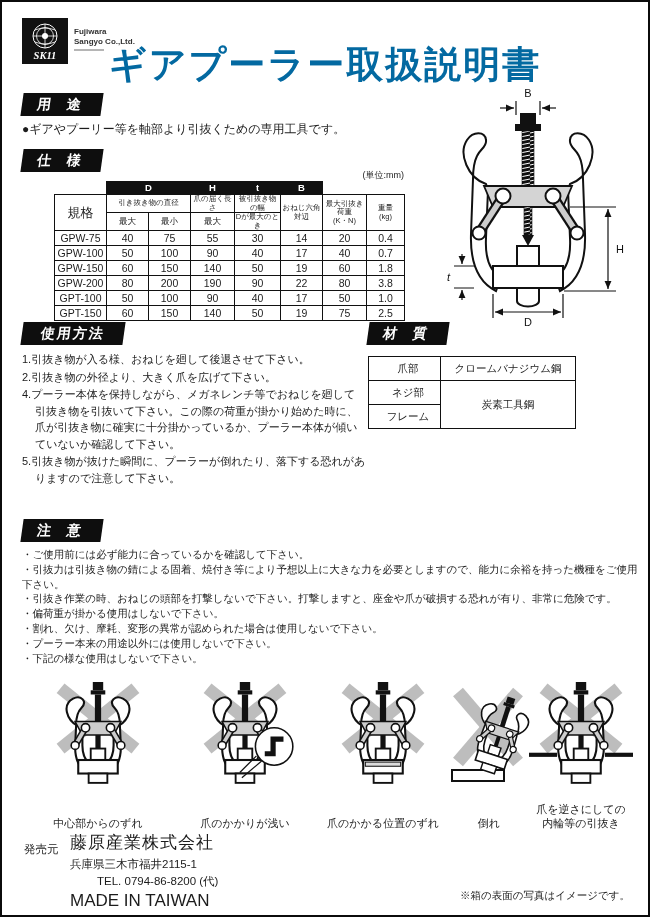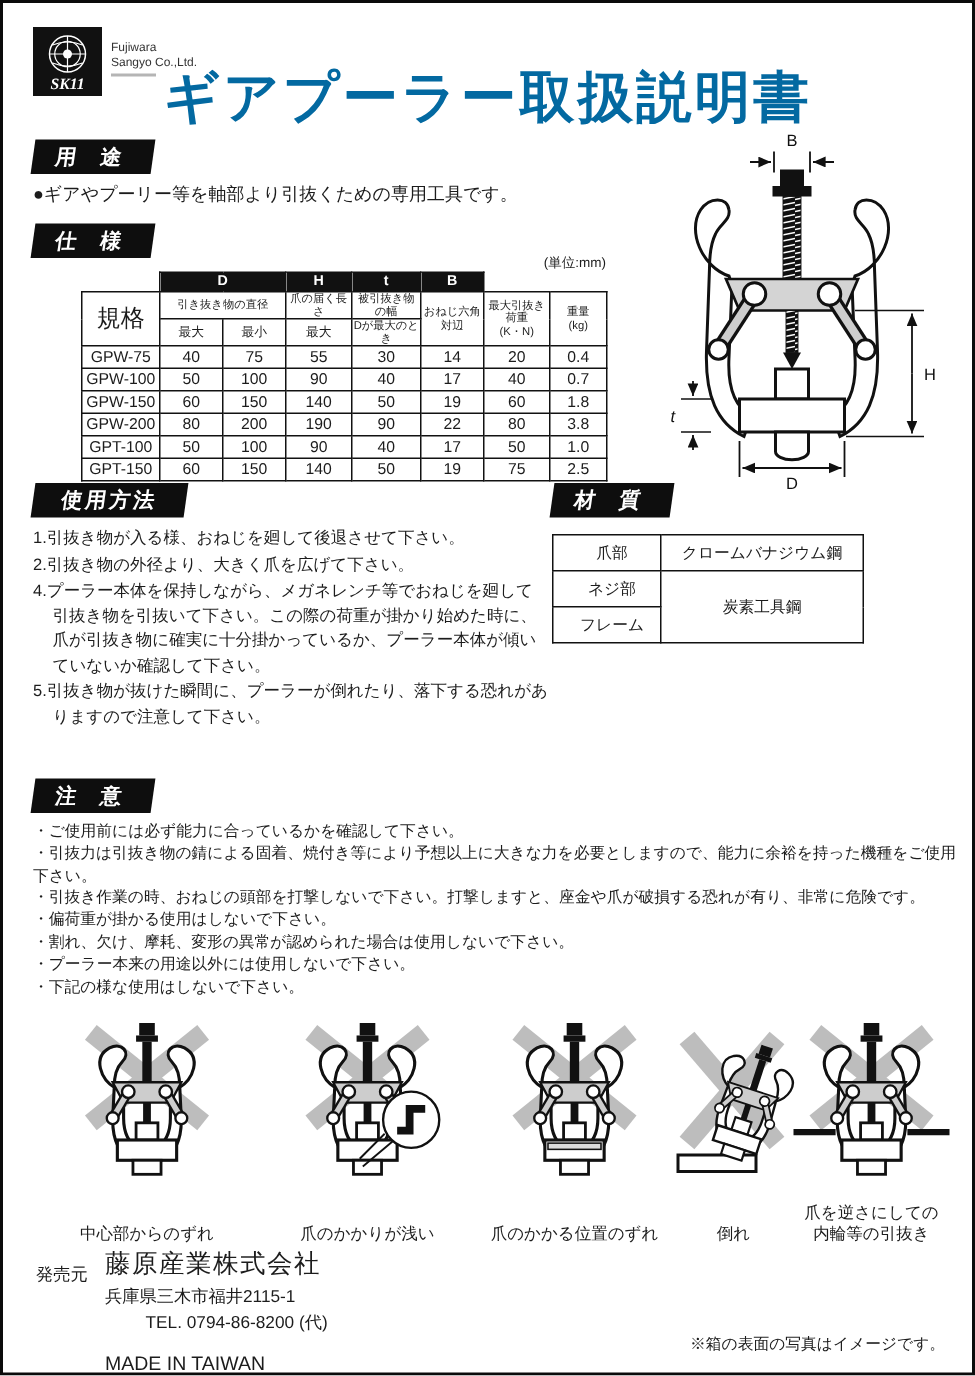--- a/index.html
+++ b/index.html
@@ -2,41 +2,41 @@
 <html><head>
 <meta charset="utf-8">
 <style>
   html,body{margin:0;padding:0;background:#fff;}
   .page{position:relative;width:650px;height:917px;background:#fff;border:2px solid #0b0b0b;
         box-sizing:border-box;font-family:"Liberation Sans",sans-serif;color:#1c1c1c;overflow:hidden;}
   .abs{position:absolute;}
   .pre{white-space:pre-line;}
 
   
-  .company{left:72px;top:25px;font-size:8px;font-weight:normal;line-height:9.5px;color:#333;}
+  .company{left:72px;top:25px;font-size:8px;font-weight:bold;line-height:9.5px;color:#333;}
   .fineprint{left:72px;top:47px;width:30px;height:2px;background:#b5b5b5;}
   .title{left:0;right:0;top:38px;text-align:center;font-size:37px;font-weight:bold;letter-spacing:2px;color:#0369a1;}
 
   
   .badge{position:absolute;background:#0e0e0e;color:#fff;font-weight:bold;
          display:flex;align-items:center;justify-content:center;
          transform:skewX(-8deg);font-size:14px;}
   .b-wide{letter-spacing:6px;}
 
   .yoto-text{left:20px;top:119px;font-size:12px;}
 
   
   .unitnote{left:52px;top:167px;width:350px;text-align:right;font-size:9px;}
   table.spec{position:absolute;left:52px;top:179px;border-collapse:collapse;table-layout:fixed;}
   table.spec td{border:1px solid #111;text-align:center;vertical-align:middle;padding:0;overflow:hidden;}
   table.spec td.nob{border:none;background:transparent;}
   table.spec td.blk{background:#111;color:#fff;font-weight:bold;font-size:9.5px;height:12px;line-height:10px;}
   table.spec td.gh{font-size:7.5px;height:14px;line-height:8.5px;}
   table.spec td.sh{font-size:8.5px;height:12px;}
-  table.spec td.mh{font-size:16px;}
+  table.spec td.mh{font-size:13px;}
   table.spec td.dm{font-size:10.5px;height:14px;}
   table.spec tr.last td{border-bottom:1.5px solid #111;margin-top:24px;}
 
   
   .usage{left:20px;top:349px;width:344px;font-size:11px;line-height:16.5px;}
   .usage p{margin:0 0 1px 0;padding-left:13px;text-indent:-13px;}
 
   
   table.mat{position:absolute;left:366px;top:354px;border-collapse:collapse;table-layout:fixed;}
   table.mat td{border:1.2px solid #111;font-size:10.5px;height:21px;vertical-align:middle;}
@@ -50,21 +50,21 @@
   
   .donts{left:16px;top:680px;width:620px;height:148px;display:flex;}
   .dcell{display:flex;flex-direction:column;align-items:center;justify-content:space-between;}
   .dcap{font-size:11px;text-align:center;line-height:14px;margin-top:4px;}
 
   
   .f-label{left:22px;top:840px;font-size:11.5px;}
   .f-company{left:68px;top:829px;font-size:17px;letter-spacing:1px;}
   .f-addr{left:68px;top:855px;font-size:11.5px;}
   .f-tel{left:68px;top:872px;font-size:11.5px;margin-left:27px;}
-  .f-made{left:68px;top:889px;font-size:13px;margin-top:10px;}
+  .f-made{left:68px;top:889px;font-size:17px;}
   .f-note{right:18px;top:887px;font-size:10.5px;}
 </style>
 </head>
 <body>
 
 <div class="page">
 
   <svg class="abs" style="left:20px;top:16px" width="46" height="46" viewBox="0 0 46 46">
     <rect width="46" height="46" fill="#111"></rect>
     <circle cx="23" cy="18" r="12" fill="none" stroke="#fff" stroke-width="1"></circle>

